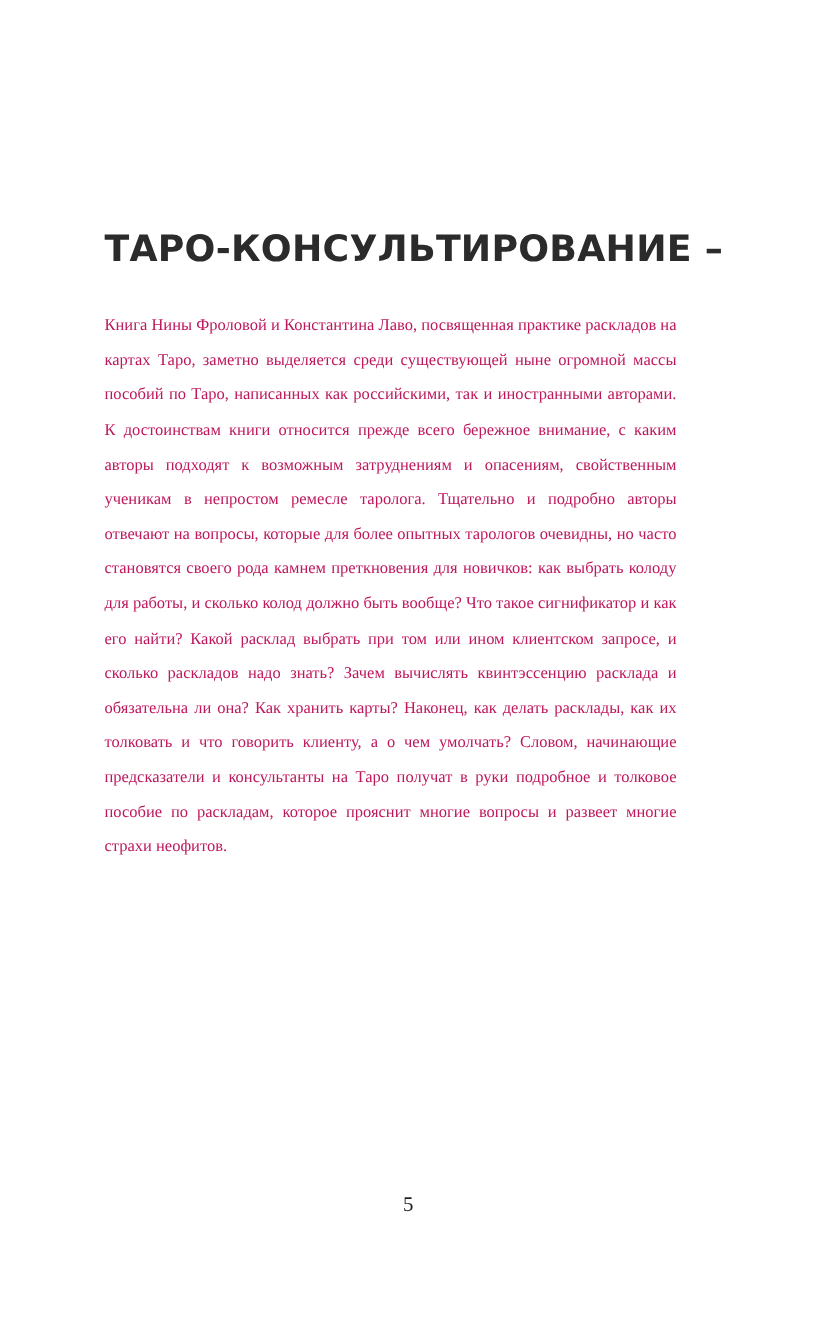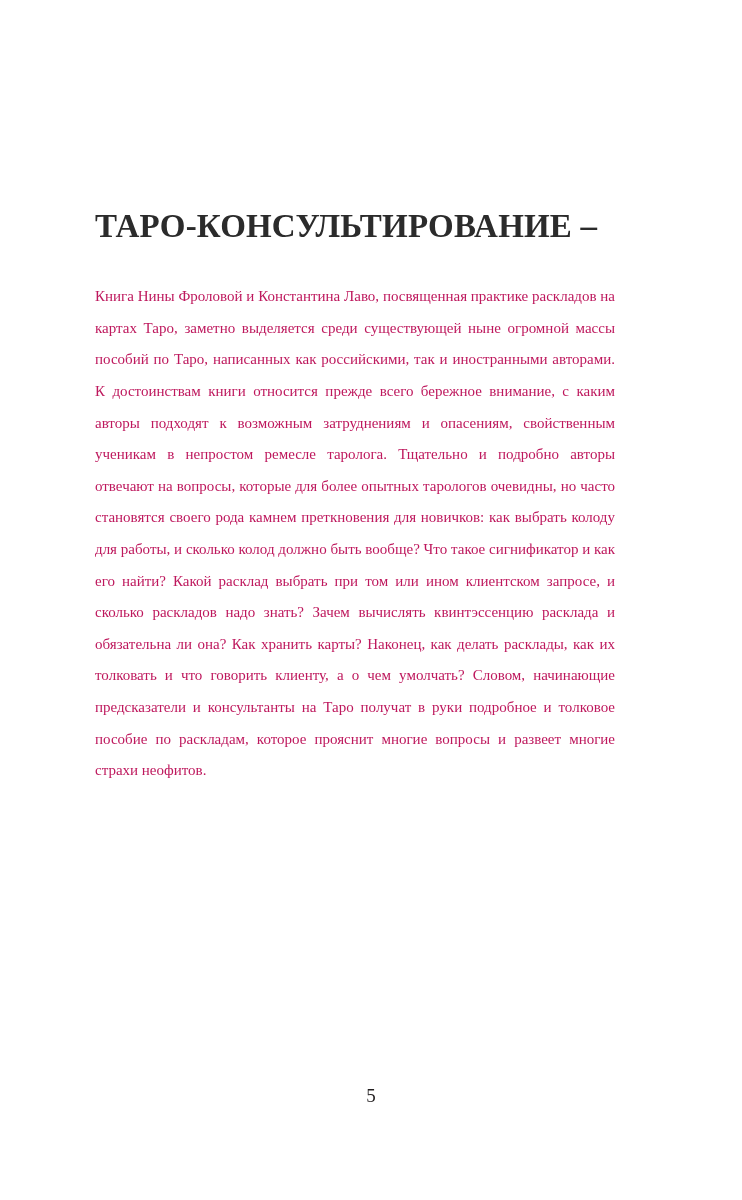--- a/index.html
+++ b/index.html
@@ -36,21 +36,20 @@
     line-height: 1.28;
     letter-spacing: 0.2px;
     color: #2b2b2b;
     margin: 0 0 34px 0;
     text-transform: uppercase;
     max-width: 530px;
   }
   .chapter-title .line {
     display: block;
     white-space: nowrap;
-    font-family: Liberation Serif, serif;
   }
   .body-text {
     font-family: "Liberation Serif", serif;
     font-size: 15px;
     line-height: 31.6px;
     text-align: justify;
     text-justify: inter-word;
     color: #be185d;
     margin: 0;
     hyphens: manual;

